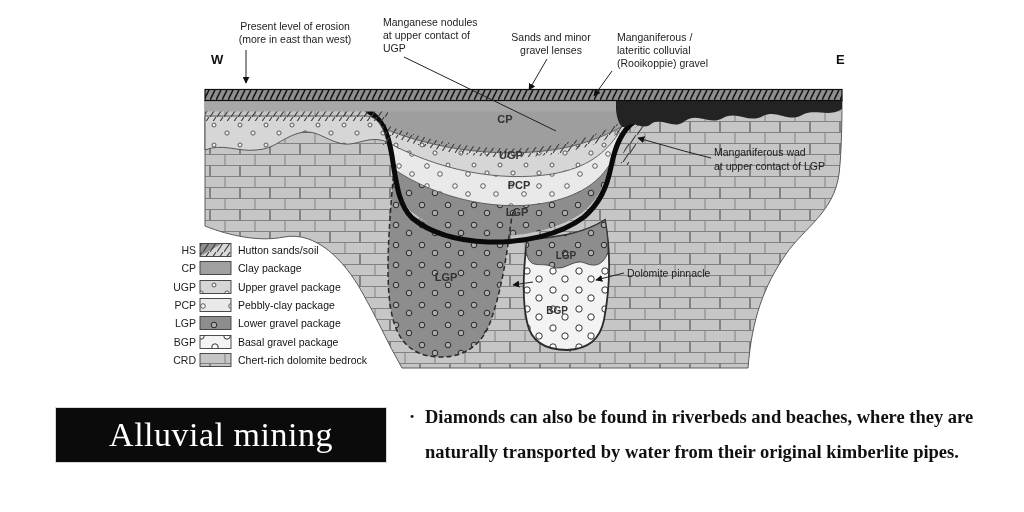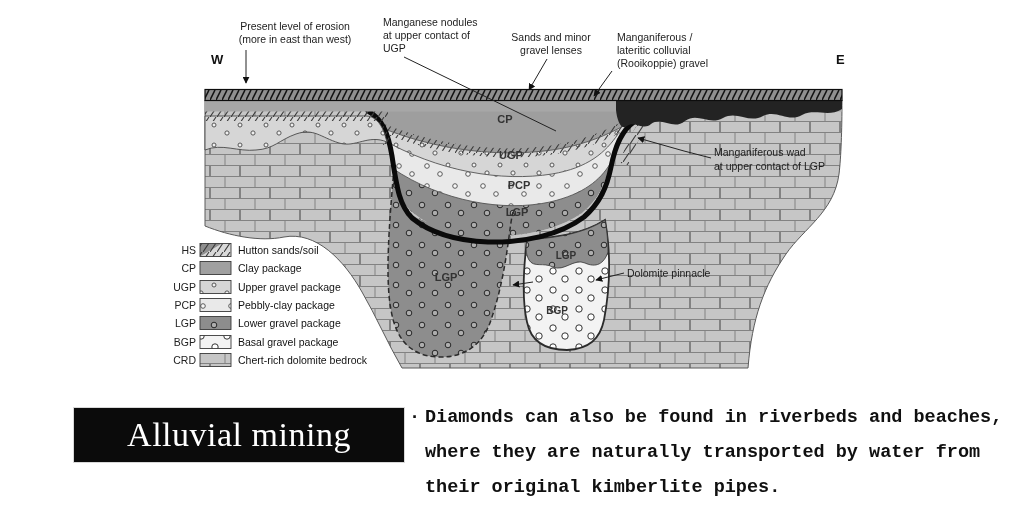--- a/index.html
+++ b/index.html
@@ -7,27 +7,27 @@
          font-family:"Liberation Sans",sans-serif;}
   svg.diagram{position:absolute;left:0;top:0;}
   text{font-family:"Liberation Sans",sans-serif;}
   .ct{font-size:10.5px;fill:#1c1c1c;}
   .compass{font-size:13px;font-weight:bold;fill:#111;}
   .lyr{font-size:11px;font-weight:bold;fill:#333;}
   .lyr-sm{font-size:10px;font-weight:bold;fill:#333;}
   .lg-code{font-size:10.5px;fill:#222;}
   .lg-label{font-size:10.5px;fill:#111;}
   .leader{stroke:#222;stroke-width:1;fill:none;}
-  .title-box{position:absolute;left:74px;top:408px;width:330px;height:54px;background:#0b0b0b;
+  .title-box{position:absolute;left:56px;top:408px;width:330px;height:54px;background:#0b0b0b;
              display:flex;align-items:center;justify-content:center;box-shadow:0 0 0 1px #d8d8d8;}
   .title-box span{color:#ffffff;font-family:"Liberation Serif",serif;font-size:34px;letter-spacing:0.5px;}
   .bullets{position:absolute;left:407px;top:400px;width:608px;margin:0;padding:0;list-style:none;
            font-family:"Liberation Serif",serif;font-size:18.5px;font-weight:700;color:#101010;
            line-height:35px;}
-  .bullets li{position:relative;padding-left:18px;font-family:Liberation Mono, monospace;}
+  .bullets li{position:relative;padding-left:18px;}
   .bullets li::before{content:"\00B7";position:absolute;left:2px;top:0;font-weight:700;}
 </style>
 </head>
 <body>
 
 <div class="slide">
 
 <svg class="diagram" width="1024" height="392" viewBox="0 0 1024 392">
   <defs>
     <pattern id="pat-surface" width="6" height="10" patternUnits="userSpaceOnUse">

